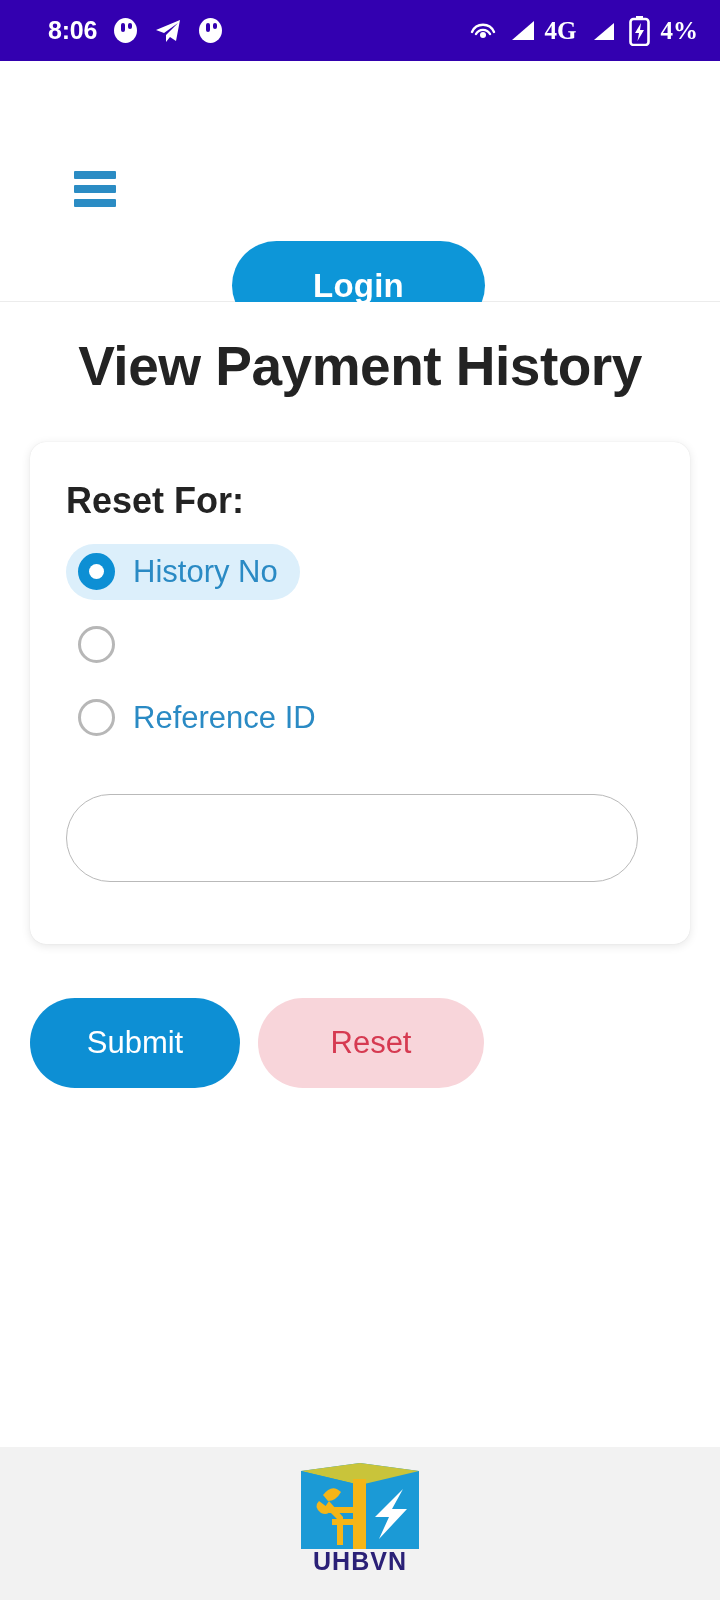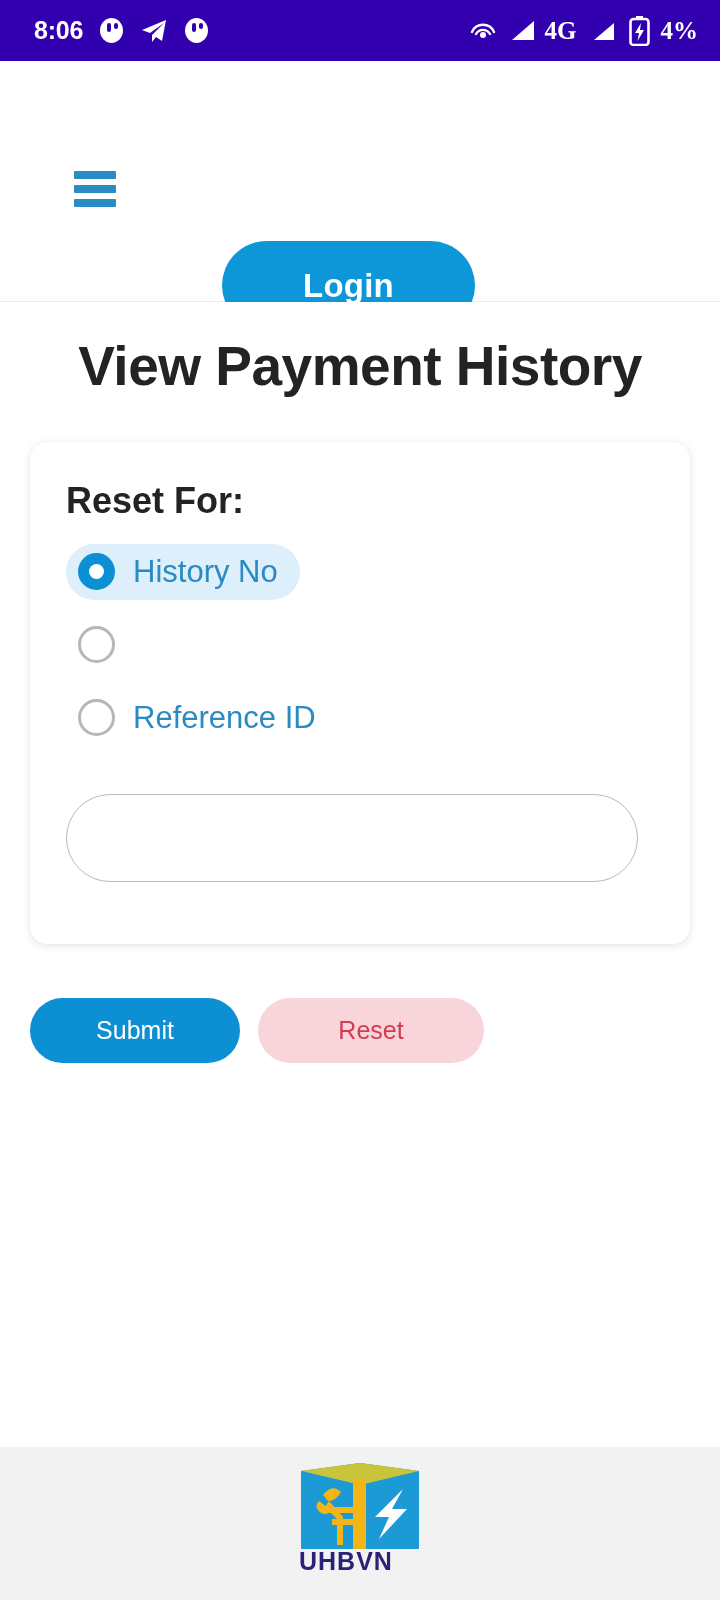--- a/index.html
+++ b/index.html
@@ -21,21 +21,21 @@
     flex-direction: column;
   }
 
   
   .status-bar {
     height: 61px;
     background: #3300b0;
     display: flex;
     align-items: center;
     justify-content: space-between;
-    padding: 0 22px 0 34px;
+    padding: 0 22px 0 48px;
     flex: 0 0 auto;
   }
   .status-left {
     display: flex;
     align-items: center;
     gap: 17px;
   }
   .status-time {
     color: #ffffff;
     font-size: 25px;
@@ -115,21 +115,21 @@
   }
   .hamburger span {
     display: block;
     width: 42px;
     height: 8px;
     background: #2b8cc4;
     border-radius: 1px;
   }
   .login-btn {
     position: absolute;
-    left: 222px;
+    left: 232px;
     top: 180px;
     width: 253px;
     height: 89px;
     background: #0d96d8;
     border: none;
     border-radius: 45px;
     color: #ffffff;
     font-size: 33px;
     font-weight: 700;
     font-family: "Liberation Sans", sans-serif;
@@ -230,24 +230,24 @@
   }
 
   .action-row {
     display: flex;
     gap: 18px;
     margin: 54px 0 0 30px;
   }
   .btn {
     border: none;
     border-radius: 45px;
-    font-size: 25px;
+    font-size: 31px;
     font-family: "Liberation Sans", sans-serif;
     cursor: pointer;
-    height: 65px;
+    height: 90px;
   }
   .btn-submit {
     width: 210px;
     background: #0d8fd4;
     color: #ffffff;
   }
   .btn-reset {
     width: 226px;
     background: #f8d5da;
     color: #d63a51;
@@ -258,20 +258,21 @@
     height: 153px;
     background: #f2f2f2;
     flex: 0 0 auto;
     display: flex;
     align-items: flex-start;
     justify-content: center;
     padding-top: 14px;
   }
   .footer-logo {
     width: 122px;
+    text-align: center;
   }
   .logo-mark { display: block; }
   .logo-text {
     display: block;
     margin-top: -4px;
     font-size: 25px;
     font-weight: 700;
     color: #2b2177;
     letter-spacing: 1px;
     font-family: "Liberation Sans", sans-serif;

